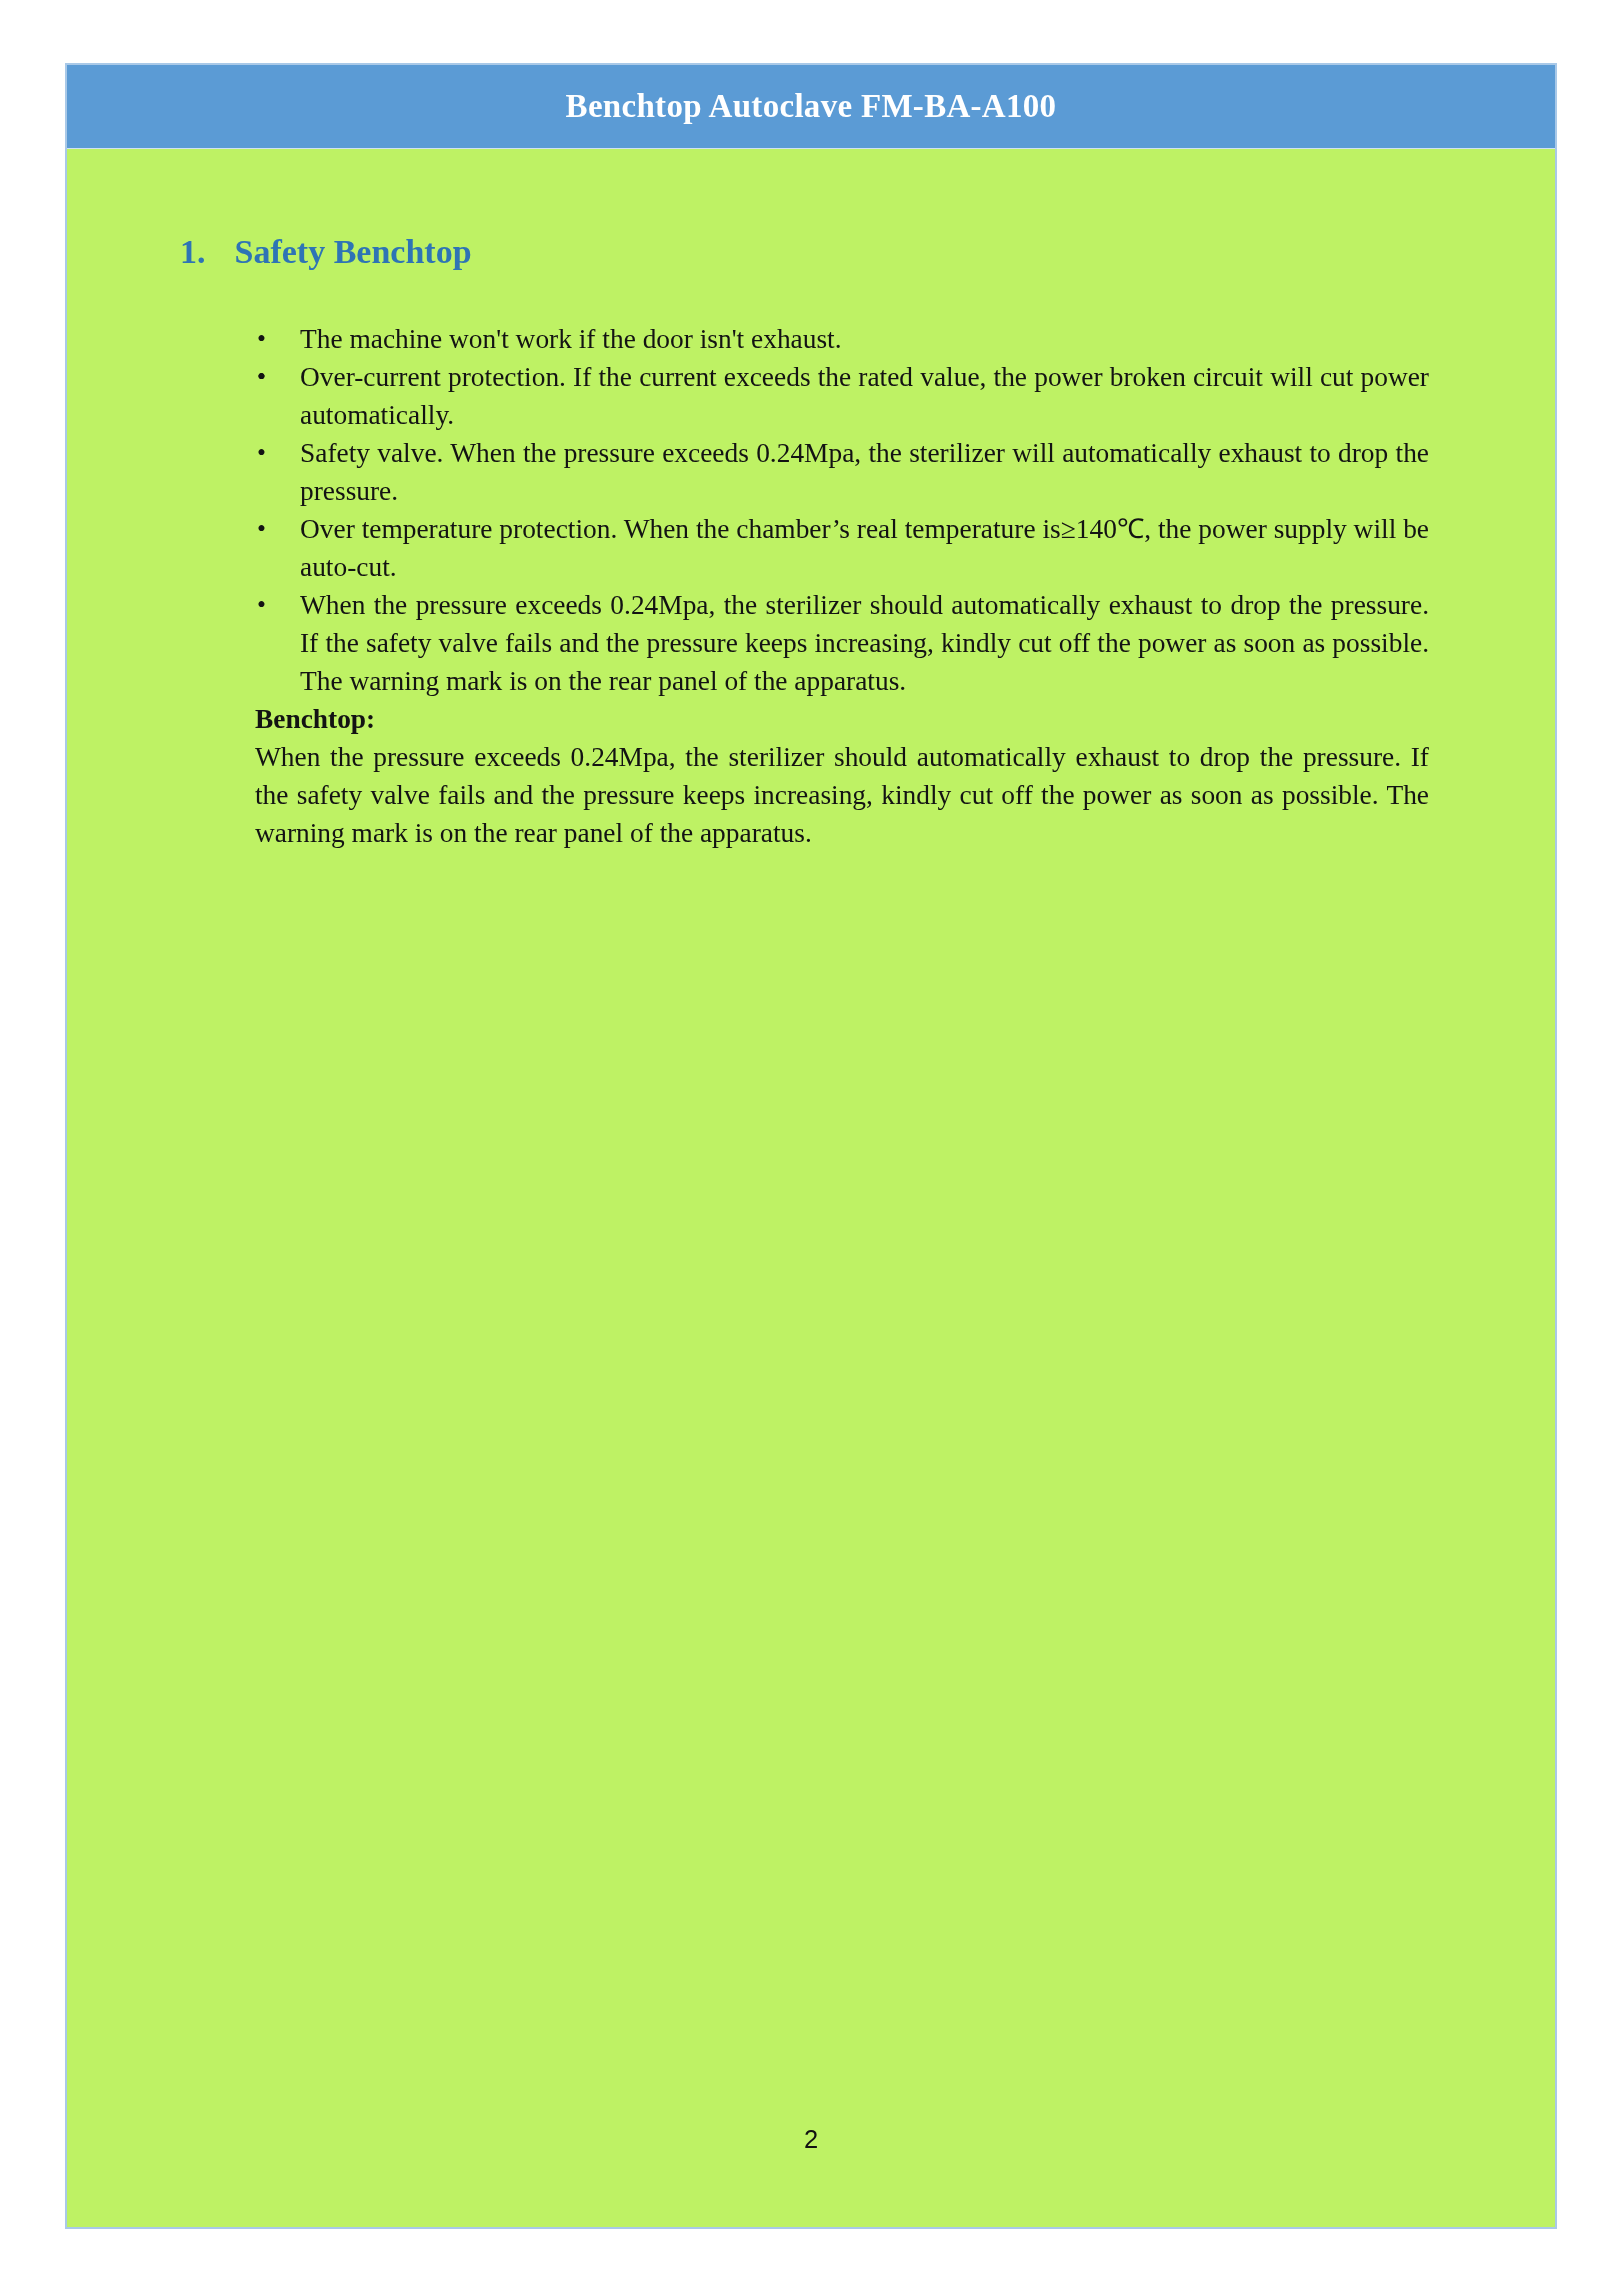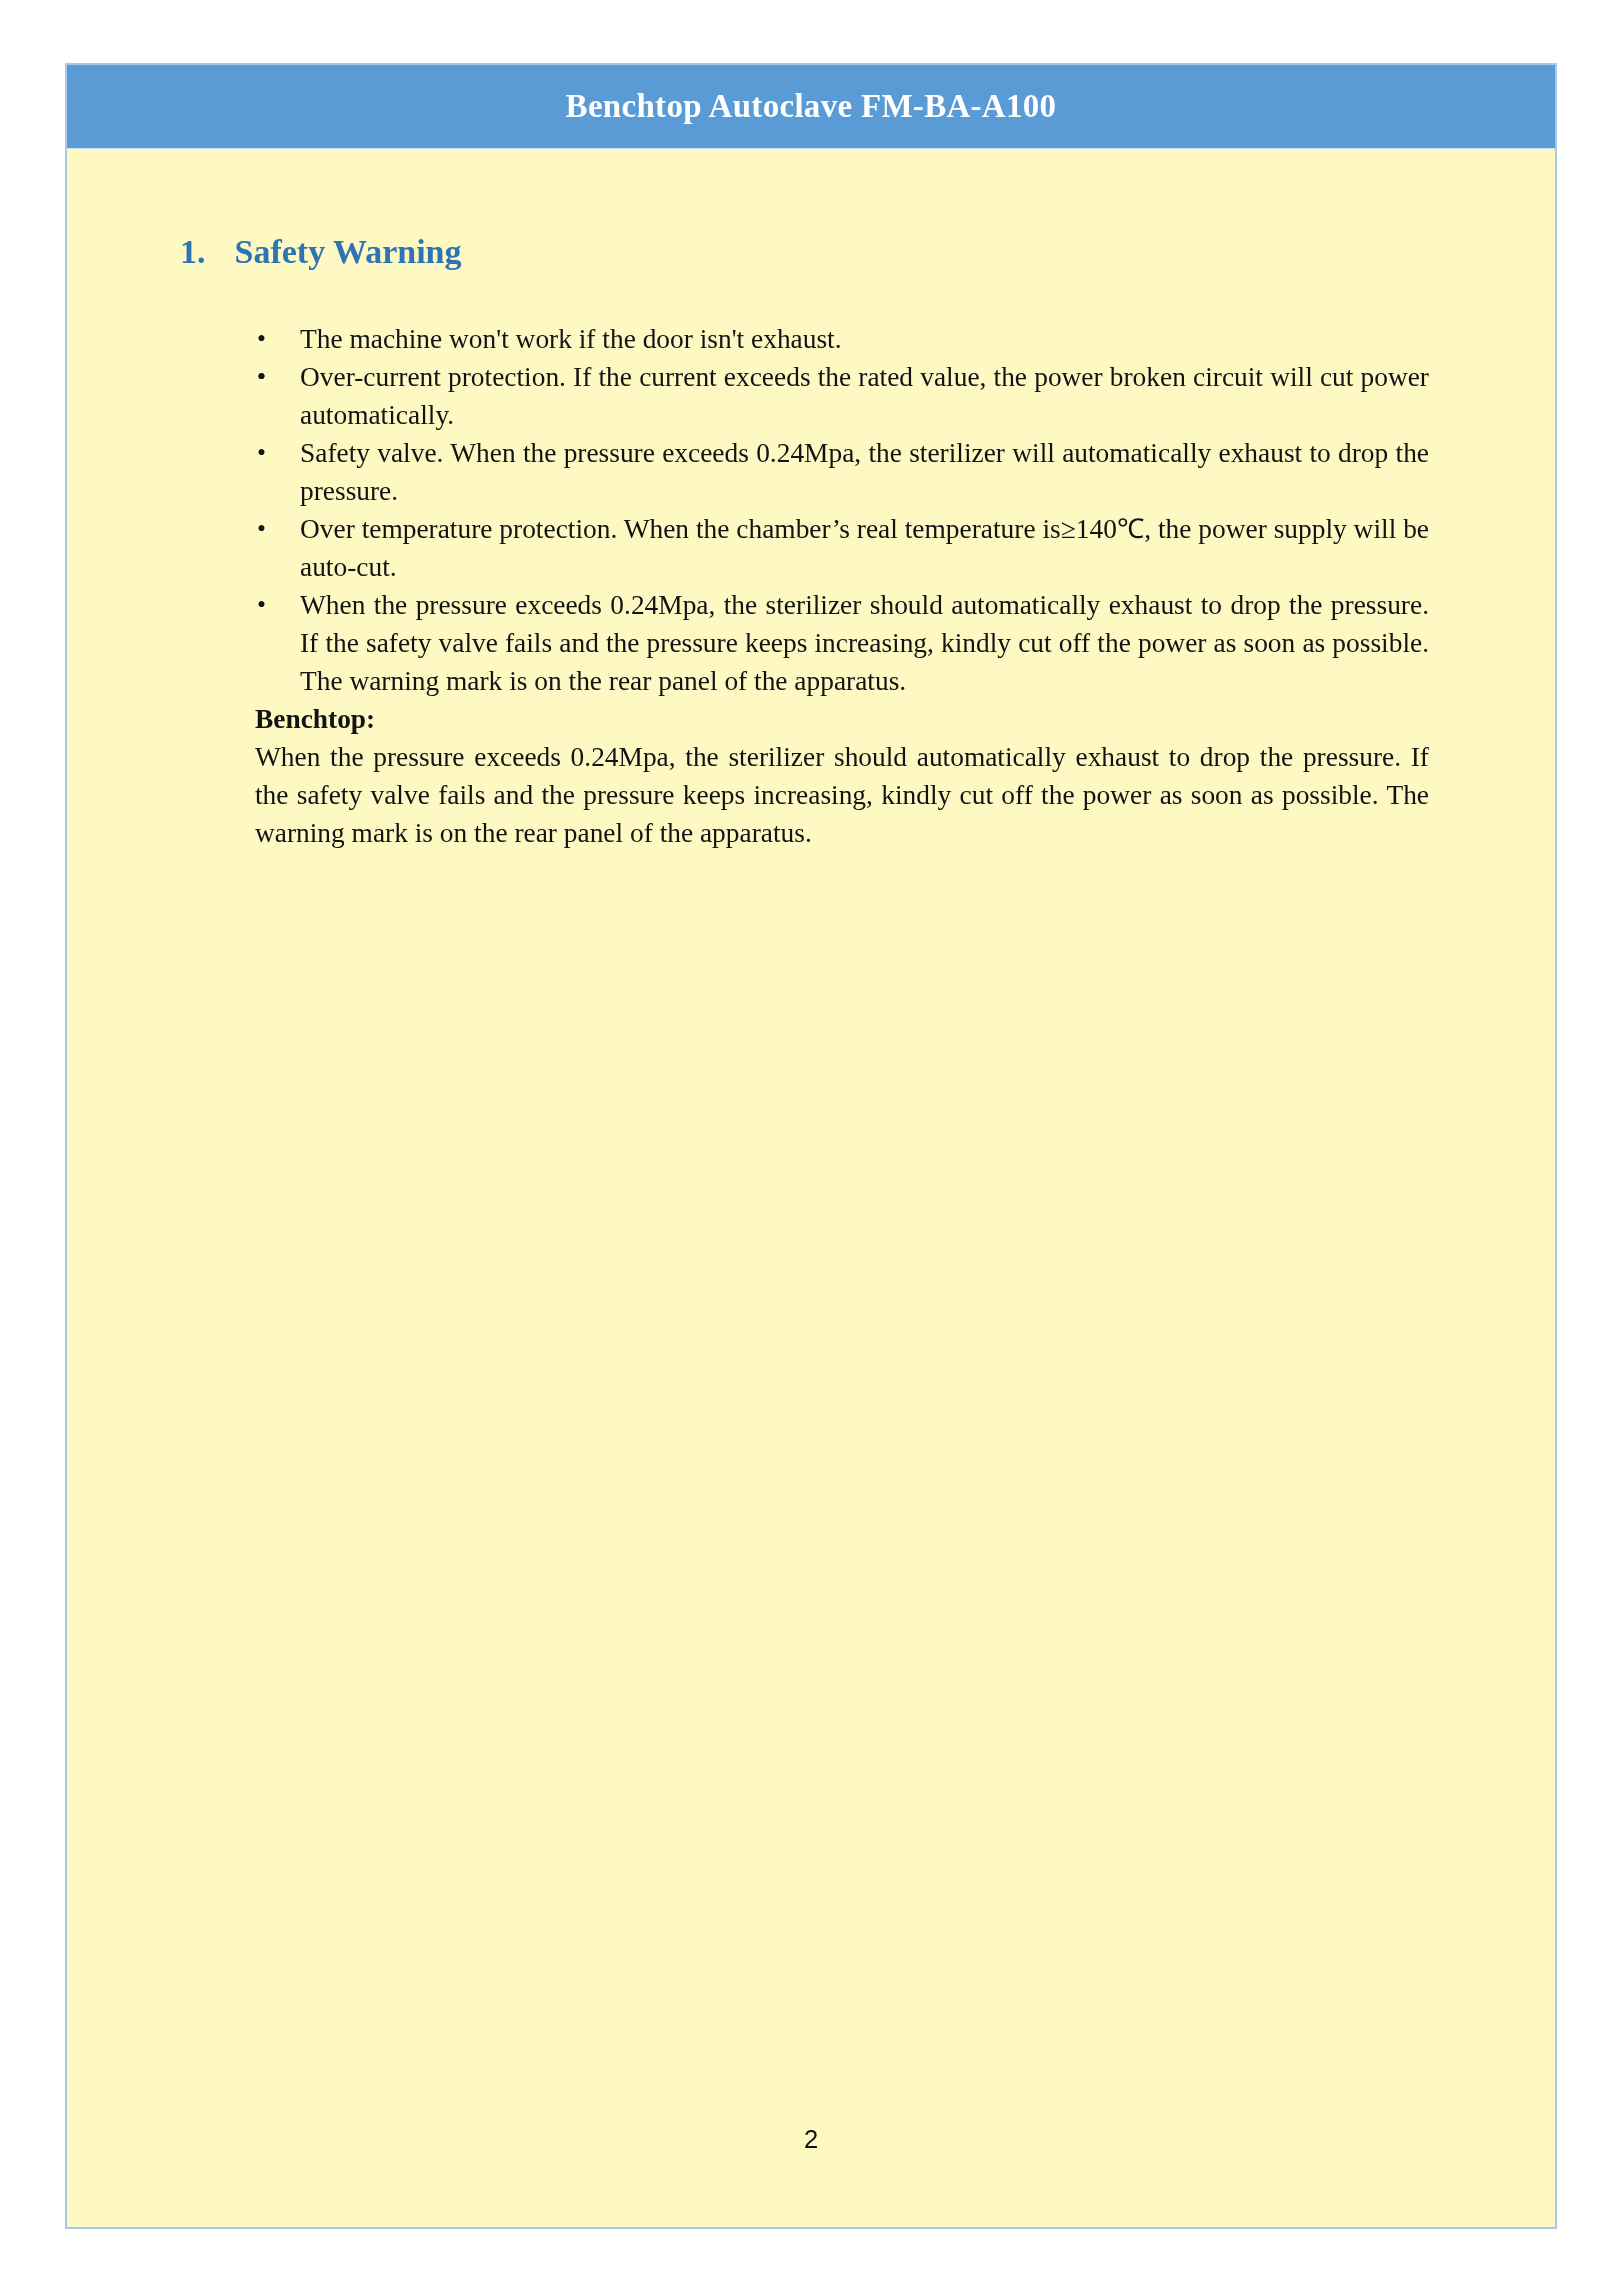--- a/index.html
+++ b/index.html
@@ -10,21 +10,21 @@
     font-family: "Liberation Serif", serif;
     position: relative;
   }
   .page-frame {
     position: absolute;
     left: 65px;
     top: 63px;
     width: 1492px;
     height: 2166px;
     border: 2px solid #a9c9e8;
-    background: #fef9c3;
+    background: #bef264;
   }
   .header-band {
     width: 100%;
     height: 84px;
     background: #5b9bd5;
     border-bottom: 1px solid #cfe2f3;
     display: flex;
     align-items: center;
     justify-content: center;
   }
@@ -90,21 +90,21 @@
 
 <div class="page-frame">
 
   <div class="header-band">
     <span class="header-title">Benchtop Autoclave FM-BA-A100</span>
   </div>
 
   <div class="content">
 
     <div class="section-heading">
-      <span class="section-number">1.</span><span>Safety Warning</span>
+      <span class="section-number">1.</span><span>Safety Benchtop</span>
     </div>
 
     <ul class="bullet-list">
       <li>
         <span class="bullet-dot">•</span>
         <span>The machine won't work if the door isn't exhaust.</span>
       </li>
       <li>
         <span class="bullet-dot">•</span>
       </li>

